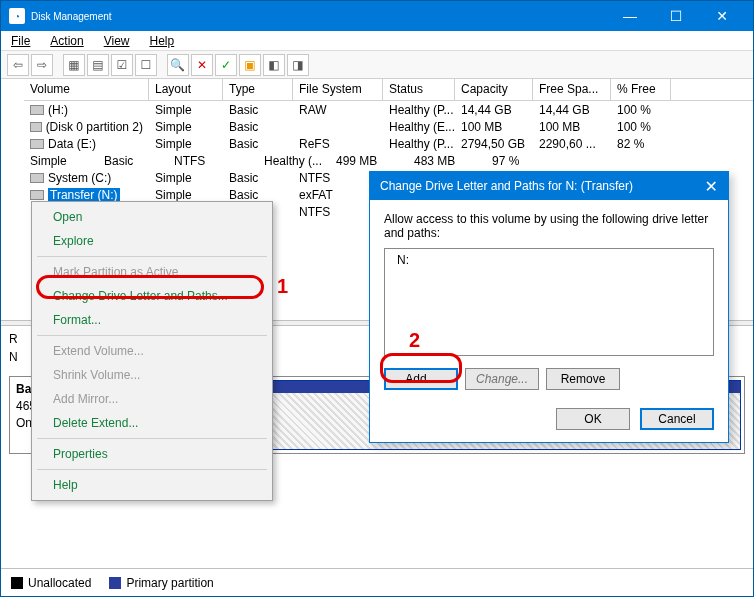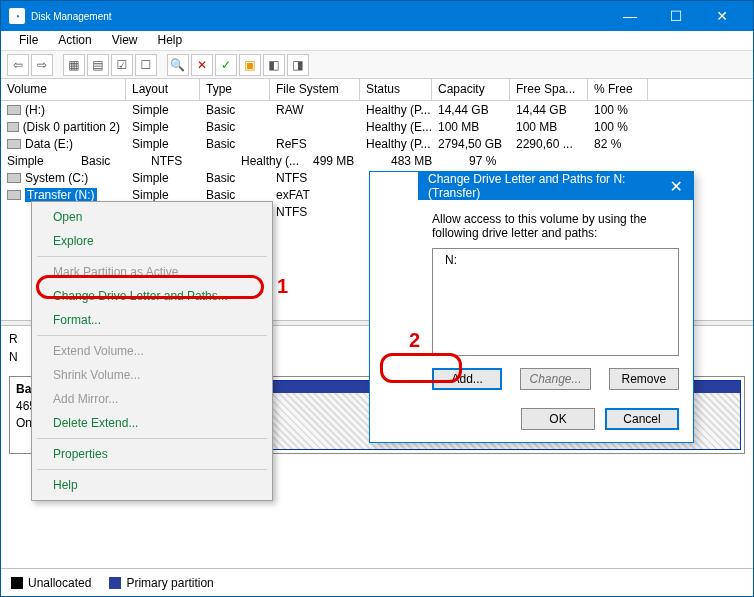--- a/index.html
+++ b/index.html
@@ -2,27 +2,27 @@
 <html><head>
 <meta charset="utf-8">
 <style>
 * { box-sizing: border-box; margin: 0; padding: 0; font-family: "Segoe UI", Tahoma, sans-serif; font-size: 12px; }
 body { background: #fff; width: 754px; height: 597px; position: relative; overflow: hidden; border: 1px solid #005a9e; }
 .titlebar { background: #0078d7; color: #fff; height: 30px; display: flex; align-items: center; padding: 0 8px; }
 .titlebar .icon { width: 16px; height: 16px; background: #fff; border-radius: 2px; margin-right: 6px; display:flex;align-items:center;justify-content:center;color:#0078d7;font-size:10px; }
 .titlebar .title { flex: 1; font-size: 10px; }
 .winbtns { display: flex; }
 .winbtn { width: 46px; height: 30px; display: flex; align-items: center; justify-content: center; color: #fff; font-size: 14px; }
-.menubar { background:#fff;height: 20px; display: flex; align-items: flex-start; padding: 0 14px; gap: 12px; border-bottom:1px solid #ddd; }
+.menubar { background:#fff;height: 20px; display: flex; align-items: flex-end; padding: 0 6px; gap: 12px; border-bottom:1px solid #ddd;text-decoration:underline; }
 .menubar span { padding: 2px 4px; }
 .toolbar { height: 28px; display: flex; align-items: center; padding: 0 6px; gap: 2px; border-bottom: 1px solid #d0d0d0; background:#f8f8f8; }
 .tbtn { width: 22px; height: 22px; border: 1px solid #c8c8c8; background: #fff; display: flex; align-items: center; justify-content: center; font-size: 12px; color:#555; }
 .tbtn.sep { border:none; width:6px; background:transparent; }
 
-.grid { position: relative; }
+.grid { position: relative; margin-left: 23px; }
 .ghead { display: flex; background: #fff; border-bottom: 1px solid #d0d0d0; height: 22px; }
 .gh { border-right: 1px solid #d0d0d0; padding: 3px 6px; font-weight: normal; color:#000; background:#fff; }
 .grow { display: flex; height: 17px; align-items: center; }
 .gc { padding: 1px 6px; display:flex; align-items:center; gap:4px; overflow:hidden; white-space:nowrap; }
 .gc .vicon { width:14px;height:10px;background:#ccc;border:1px solid #888;display:inline-block; }
 .grow.sel .gc:first-child span.txt { background: #0078d7; color:#fff; padding:0 2px; }
 
 .splitter { height:6px; background:#f0f0f0; border-top:1px solid #c0c0c0; border-bottom:1px solid #c0c0c0; margin-top: 100px; }
 
 .disk { margin:6px 8px; border:1px solid #888; display:flex; height:78px; }
@@ -34,27 +34,27 @@
 .legend { position:absolute; bottom:0; left:0; right:0; height:28px; border-top:1px solid #c0c0c0; display:flex; align-items:center; padding:0 10px; gap:18px; font-size:11px; background:#fff; }
 .sw { width:12px; height:12px; display:inline-block; margin-right:5px; vertical-align:-2px; }
 
 
 .ctx { position:absolute; left:30px; top:200px; width:242px; background:#f2f2f2; border:1px solid #a0a0a0; box-shadow:3px 3px 6px rgba(0,0,0,.25); padding:3px; z-index:5; }
 .ctx .mi { padding:5px 18px; color:#15803d; }
 .ctx .mi.dis { color:#9a9a9a; }
 .ctx .msep { height:1px; background:#cfcfcf; margin:3px 2px; }
 
 
-.dlg { position:absolute; left:368px; top:170px; width:325px; background:#fff; border:1px solid #0078d7; box-shadow:4px 4px 8px rgba(0,0,0,.2); z-index:4;padding-left:48px; }
+.dlg { position:absolute; left:368px; top:170px; width:360px; background:#fff; border:1px solid #0078d7; box-shadow:4px 4px 8px rgba(0,0,0,.2); z-index:4; }
 .dlg .dthead { background:#0078d7; color:#fff; height:28px; display:flex; align-items:center; padding:0 10px; font-size:12px; }
 .dlg .dthead .x { margin-left:auto; font-size:16px; }
 .dlg .body { padding:12px 14px; }
 .dlg .list { border:1px solid #888; height:108px; margin-top:8px; padding:4px 6px; background:#fff; }
 .dlg .list .entry { display:flex; align-items:center; gap:6px; }
-.dlg .btns { display:flex; gap:18px; margin-top:12px; }
+.dlg .btns { display:flex; gap:7px; margin-top:12px; }
 .dlg button { width:74px; height:22px; border:1px solid #888; background:#e8e8e8; font-size:12px; }
 .dlg button.def { border:1px solid #0078d7; box-shadow:0 0 0 1px #0078d7 inset; }
 .dlg button:disabled { color:#737373;font-style:italic; }
 .dlg .okrow { display:flex; justify-content:flex-end; gap:10px; margin-top:18px; }
 
 
 .anno-box { position:absolute; border:3px solid #e00000; border-radius:12px; z-index:10; pointer-events:none; }
 .anno-num { position:absolute; color:#e00000; font-size:20px; font-weight:bold; z-index:10; pointer-events:none; }
 
 .col0{width:125px}.col1{width:74px}.col2{width:70px}.col3{width:90px}.col4{width:72px}.col5{width:78px}.col6{width:78px}.col7{width:60px}

